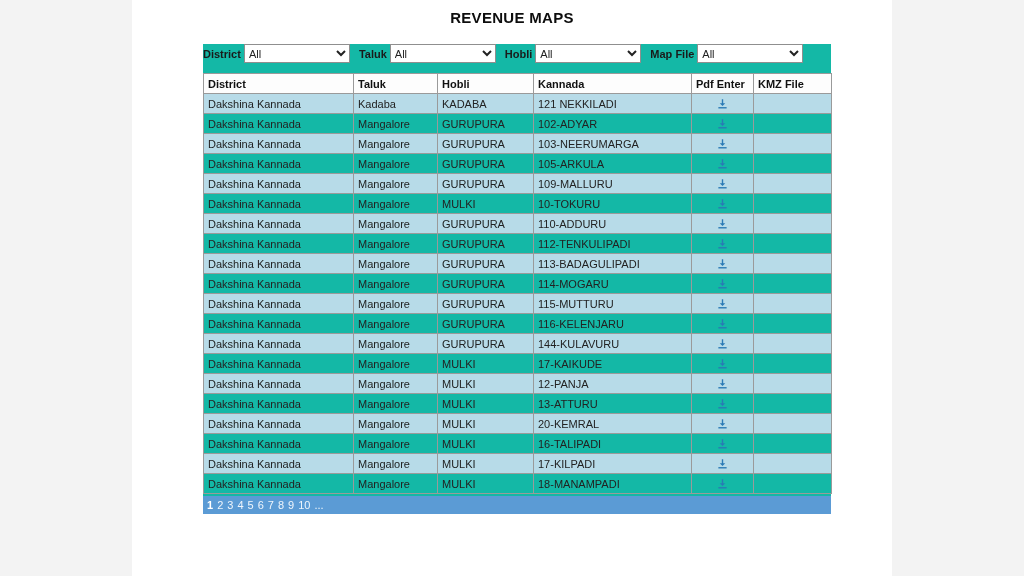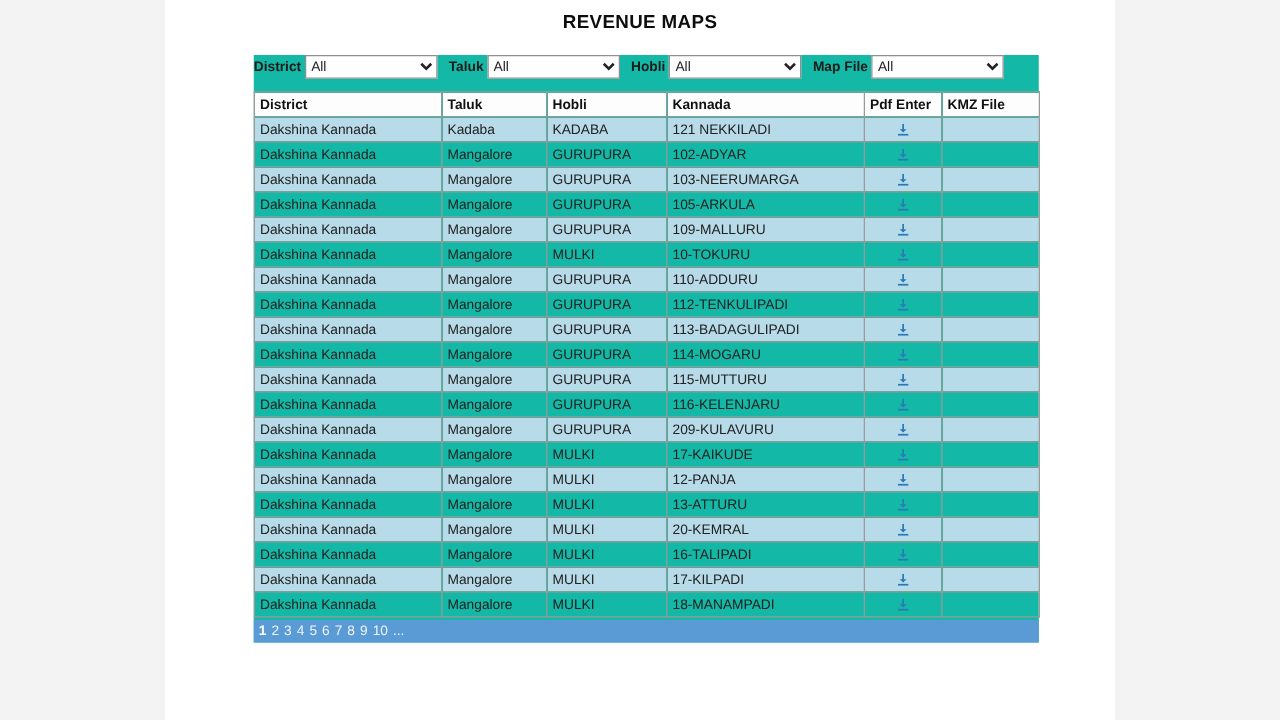--- a/index.html
+++ b/index.html
@@ -248,21 +248,21 @@
             <td class="icon-cell"><span class="dl-icon"><svg width="11" height="12" viewBox="0 0 16 16" fill="currentColor">
                   <path d="M7 1h2v6h3L8 11 4 7h3z"></path>
                   <rect x="2" y="12.5" width="12" height="2"></rect>
                 </svg></span></td>
             <td></td>
           </tr>
           <tr class="stripe">
             <td>Dakshina Kannada</td>
             <td>Mangalore</td>
             <td>GURUPURA</td>
-            <td>209-KULAVURU</td>
+            <td>144-KULAVURU</td>
             <td class="icon-cell"><span class="dl-icon"><svg width="11" height="12" viewBox="0 0 16 16" fill="currentColor">
                   <path d="M7 1h2v6h3L8 11 4 7h3z"></path>
                   <rect x="2" y="12.5" width="12" height="2"></rect>
                 </svg></span></td>
             <td></td>
           </tr>
           <tr>
             <td>Dakshina Kannada</td>
             <td>Mangalore</td>
             <td>MULKI</td>

